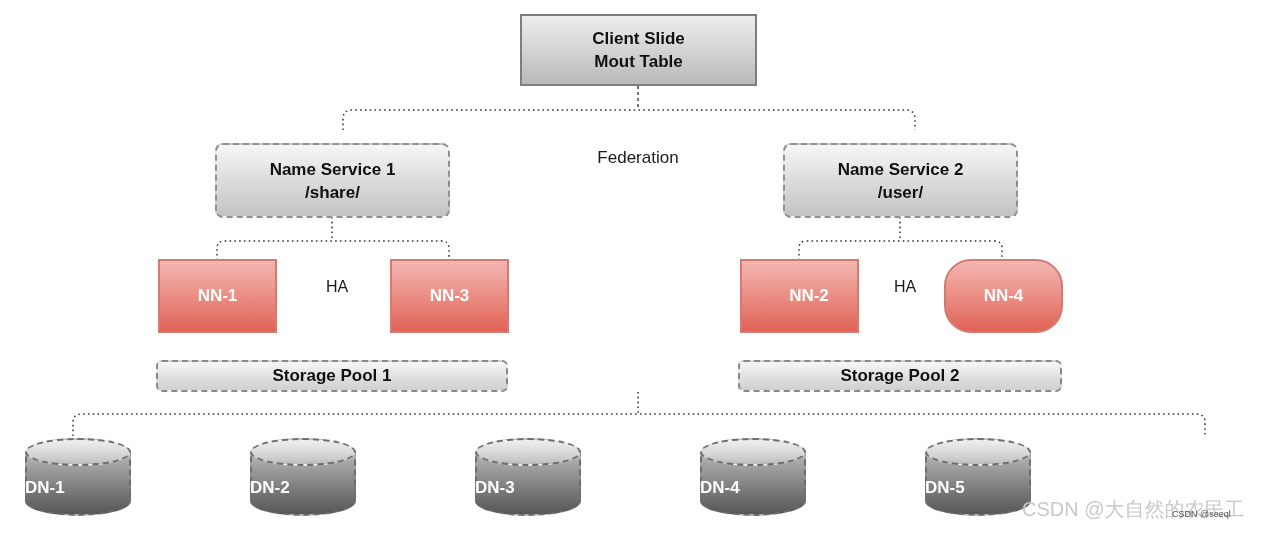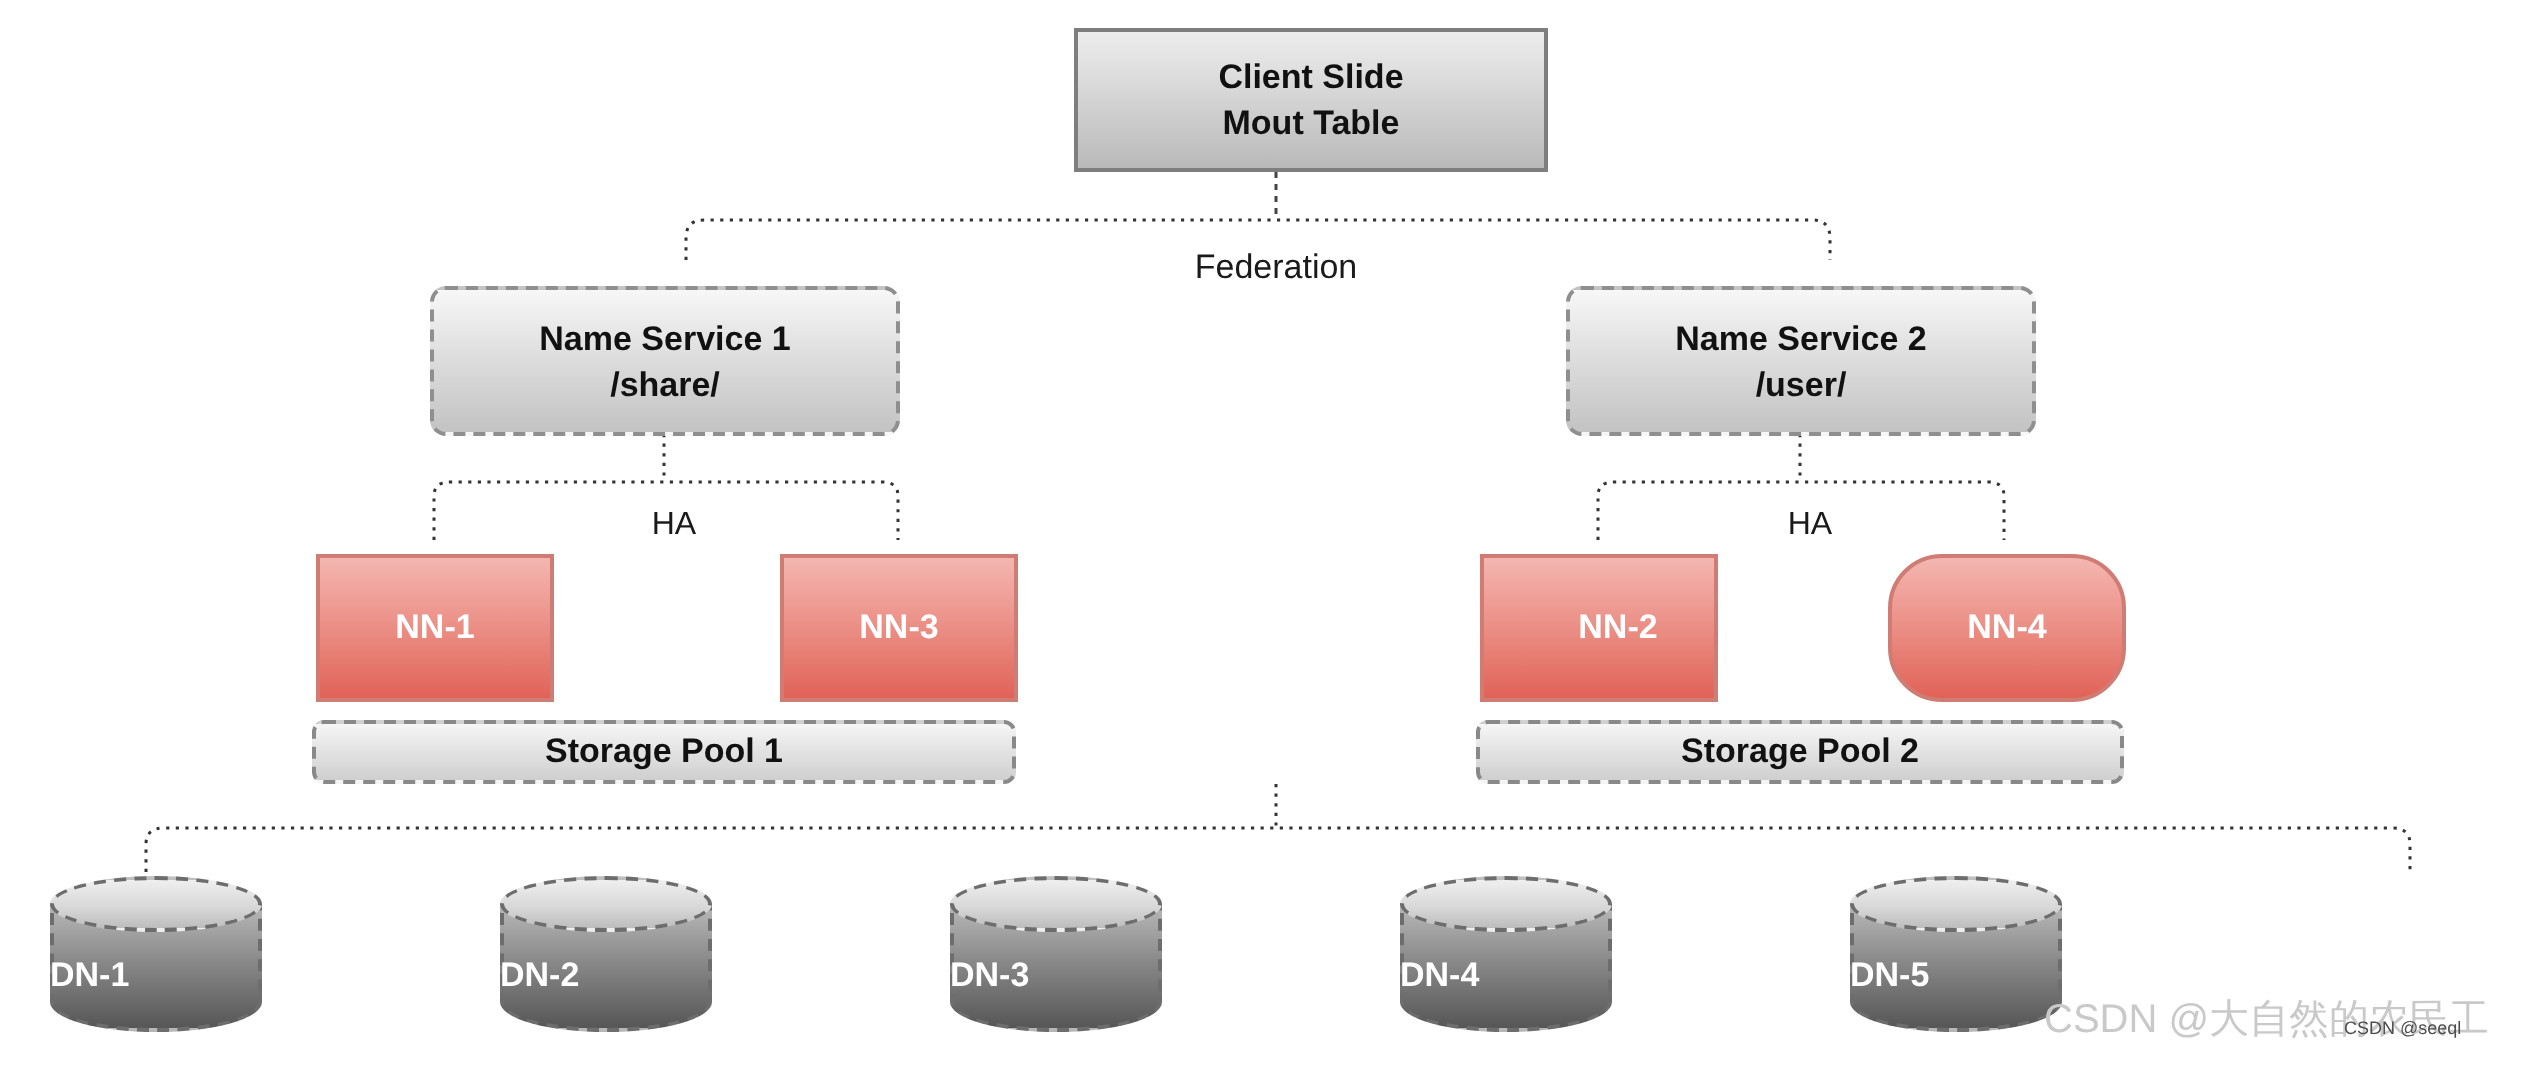--- a/index.html
+++ b/index.html
@@ -11,35 +11,35 @@
   svg.connectors { position:absolute; left:0; top:0; width:1266px; height:533px; pointer-events:none; }
   .dotted { fill:none; stroke:#333333; stroke-width:1.5; stroke-dasharray:1.6 3.2; }
   .dashedstub { fill:none; stroke:#444444; stroke-width:1.5; stroke-dasharray:3 3; }
 
   .node { position:absolute; display:flex; flex-direction:column; align-items:center;
           justify-content:center; text-align:center; }
 
   .client-box { left:520px; top:14px; width:237px; height:72px;
                 background:linear-gradient(180deg,#ededed 0%,#d9d9d9 40%,#b9b9b9 100%);
                 border:2px solid #7e7e7e;
-                font-weight:bold; font-size:17px; line-height:23px; color:#111;margin-left:17px; }
+                font-weight:bold; font-size:17px; line-height:23px; color:#111; }
 
   .ns-box { top:143px; width:235px; height:75px;
             background:linear-gradient(180deg,#f7f7f7 0%,#dcdcdc 50%,#c3c3c3 100%);
             border:2px dashed #8f8f8f; border-radius:8px;
             font-weight:bold; font-size:17px; line-height:23px; color:#111; }
   .ns-1 { left:215px; } .ns-2 { left:783px; }
 
-  .plain-label { position:absolute; text-align:center; font-size:17px; color:#1a1a1a; }
+  .plain-label { position:absolute; text-align:center; font-size:17px; color:#1a1a1a;margin-top:24px; }
   .federation { left:573px; top:124px; width:130px; }
   .ha { font-size:16px; }
   .ha-1 { left:302px; top:254px; width:70px; }
   .ha-2 { left:870px; top:254px; width:70px; }
 
-  .nn-box { top:277px; width:119px; height:74px;
+  .nn-box { top:259px; width:119px; height:74px;
             background:linear-gradient(180deg,#f4b6b1 0%,#ea8a80 55%,#e16257 100%);
             border:2px solid #cf7d74;
             font-weight:bold; font-size:17px; color:#ffffff; }
   .nn-1 { left:158px; } .nn-3 { left:390px; } .nn-2 { left:740px;padding-left:19px; } .nn-4 { left:944px;border-radius:27px; }
 
   .pool { top:360px; height:32px;
           background:linear-gradient(180deg,#f6f6f6 0%,#e2e2e2 50%,#cfcfcf 100%);
           border:2px dashed #898989; border-radius:6px;
           font-weight:bold; font-size:17px; color:#111; }
   .pool-1 { left:156px; width:352px; }

